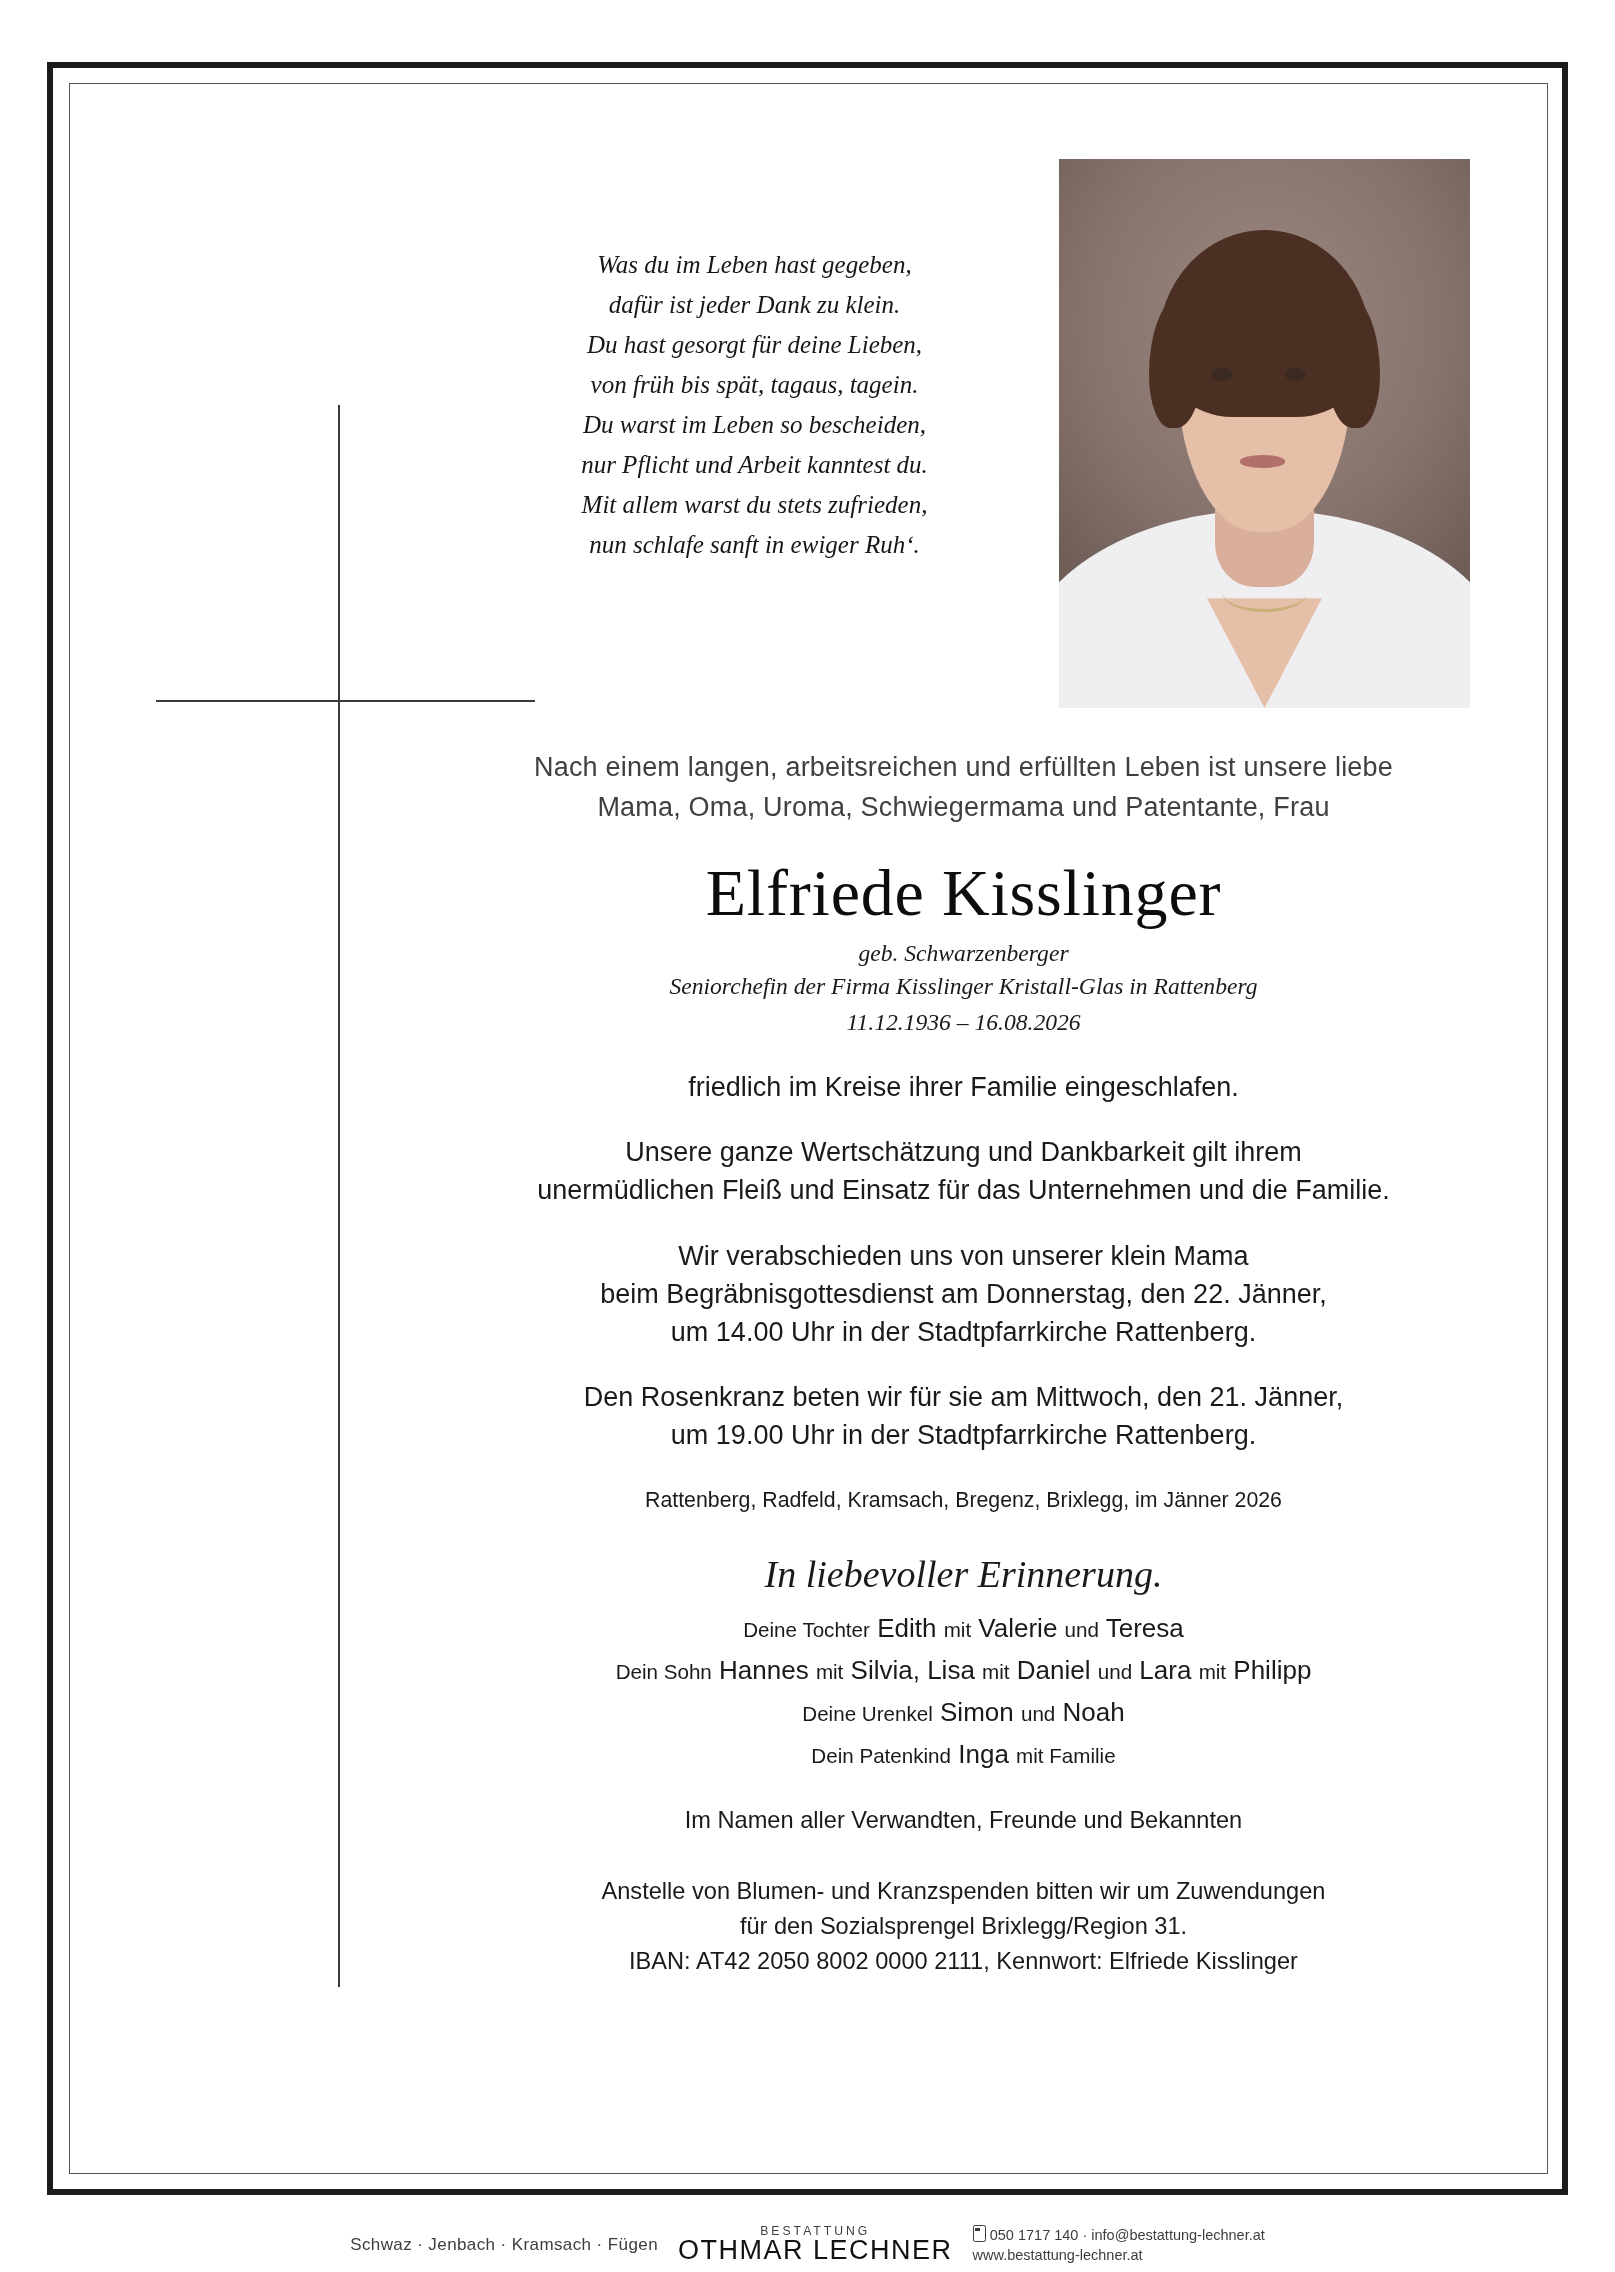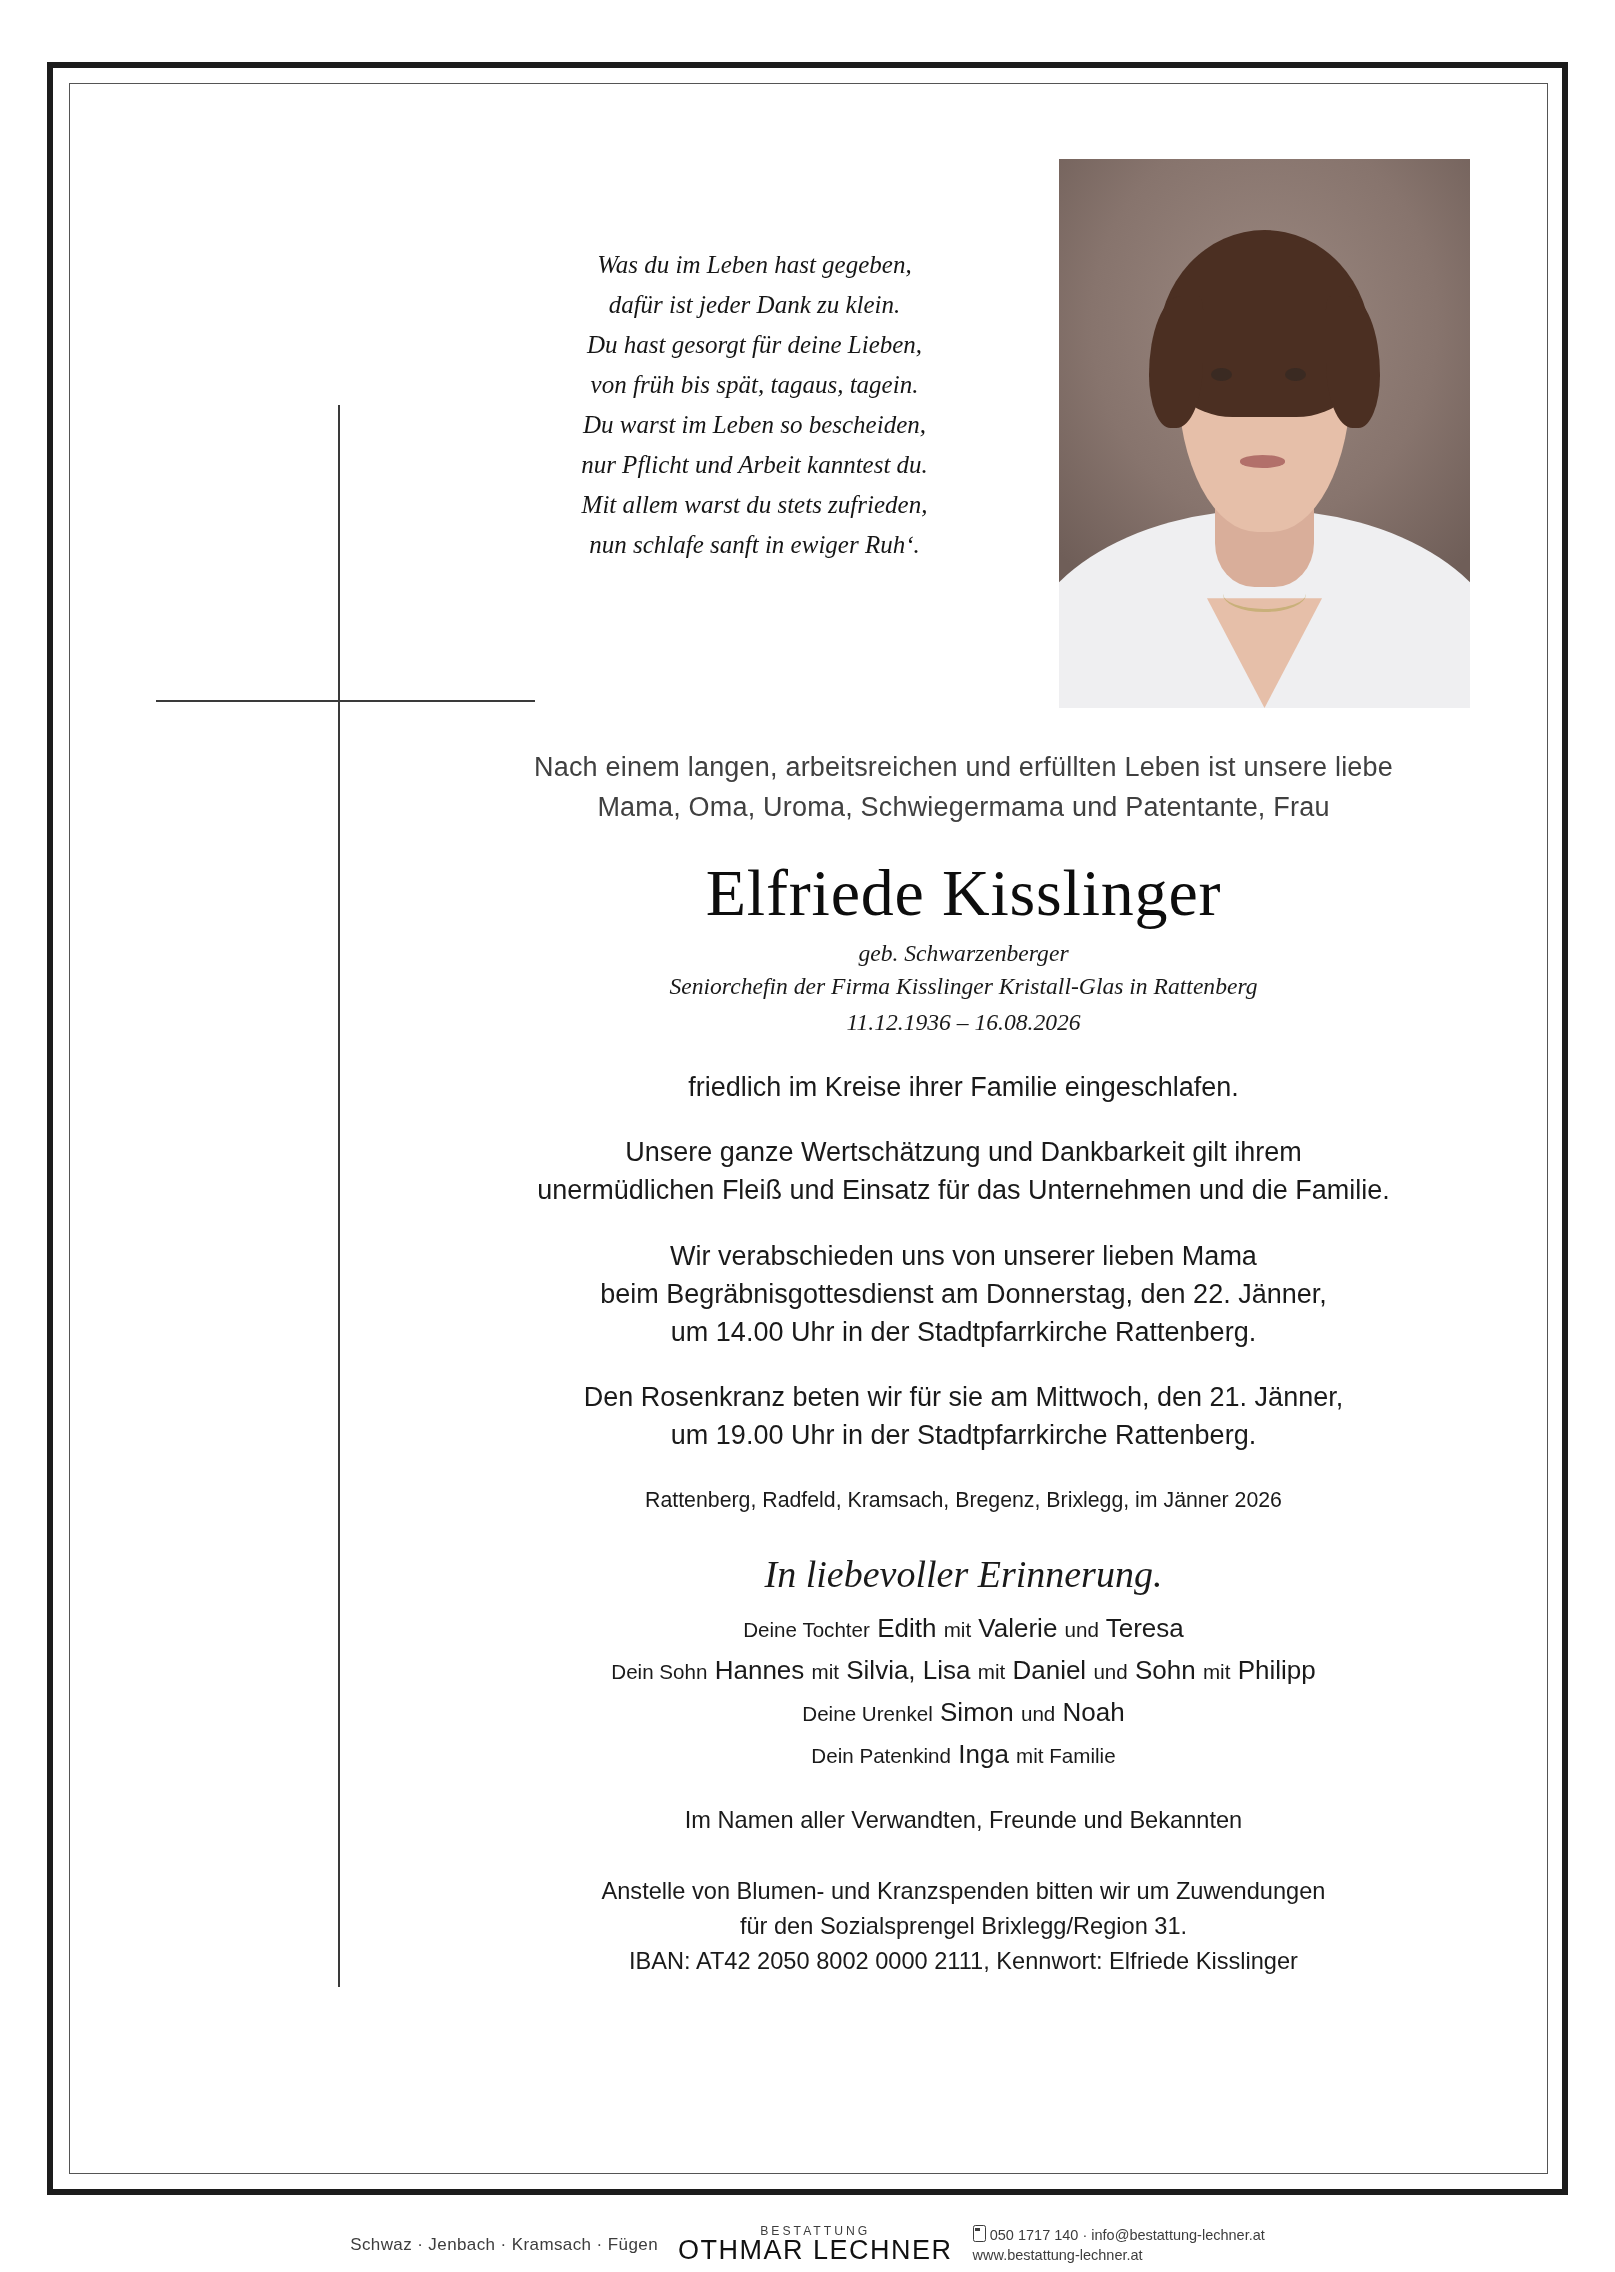--- a/index.html
+++ b/index.html
@@ -374,21 +374,21 @@
     <div class="dates">11.12.1936  –  16.08.2026</div>
 
     <div class="para">friedlich im Kreise ihrer Familie eingeschlafen.</div>
 
     <div class="para">
       <div>Unsere ganze Wertschätzung und Dankbarkeit gilt ihrem</div>
       <div>unermüdlichen Fleiß und Einsatz für das Unternehmen und die Familie.</div>
     </div>
 
     <div class="para">
-      <div>Wir verabschieden uns von unserer lieben Mama</div>
+      <div>Wir verabschieden uns von unserer klein Mama</div>
       <div>beim Begräbnisgottesdienst am Donnerstag, den 22. Jänner,</div>
       <div>um 14.00 Uhr in der Stadtpfarrkirche Rattenberg.</div>
     </div>
 
     <div class="para">
       <div>Den Rosenkranz beten wir für sie am Mittwoch, den 21. Jänner,</div>
       <div>um 19.00 Uhr in der Stadtpfarrkirche Rattenberg.</div>
     </div>
 
     <div class="places">Rattenberg, Radfeld, Kramsach, Bregenz, Brixlegg, im Jänner 2026</div>
@@ -407,21 +407,21 @@
       </div>
 
       <div class="family-line">
         <span class="sm">Dein Sohn</span>
         <span>Hannes</span>
         <span class="sm">mit</span>
         <span>Silvia, Lisa</span>
         <span class="sm">mit</span>
         <span>Daniel</span>
         <span class="sm">und</span>
-        <span>Sohn</span>
+        <span>Lara</span>
         <span class="sm">mit</span>
         <span>Philipp</span>
       </div>
 
       <div class="family-line">
         <span class="sm">Deine Urenkel</span>
         <span>Simon</span>
         <span class="sm">und</span>
         <span>Noah</span>
       </div>

